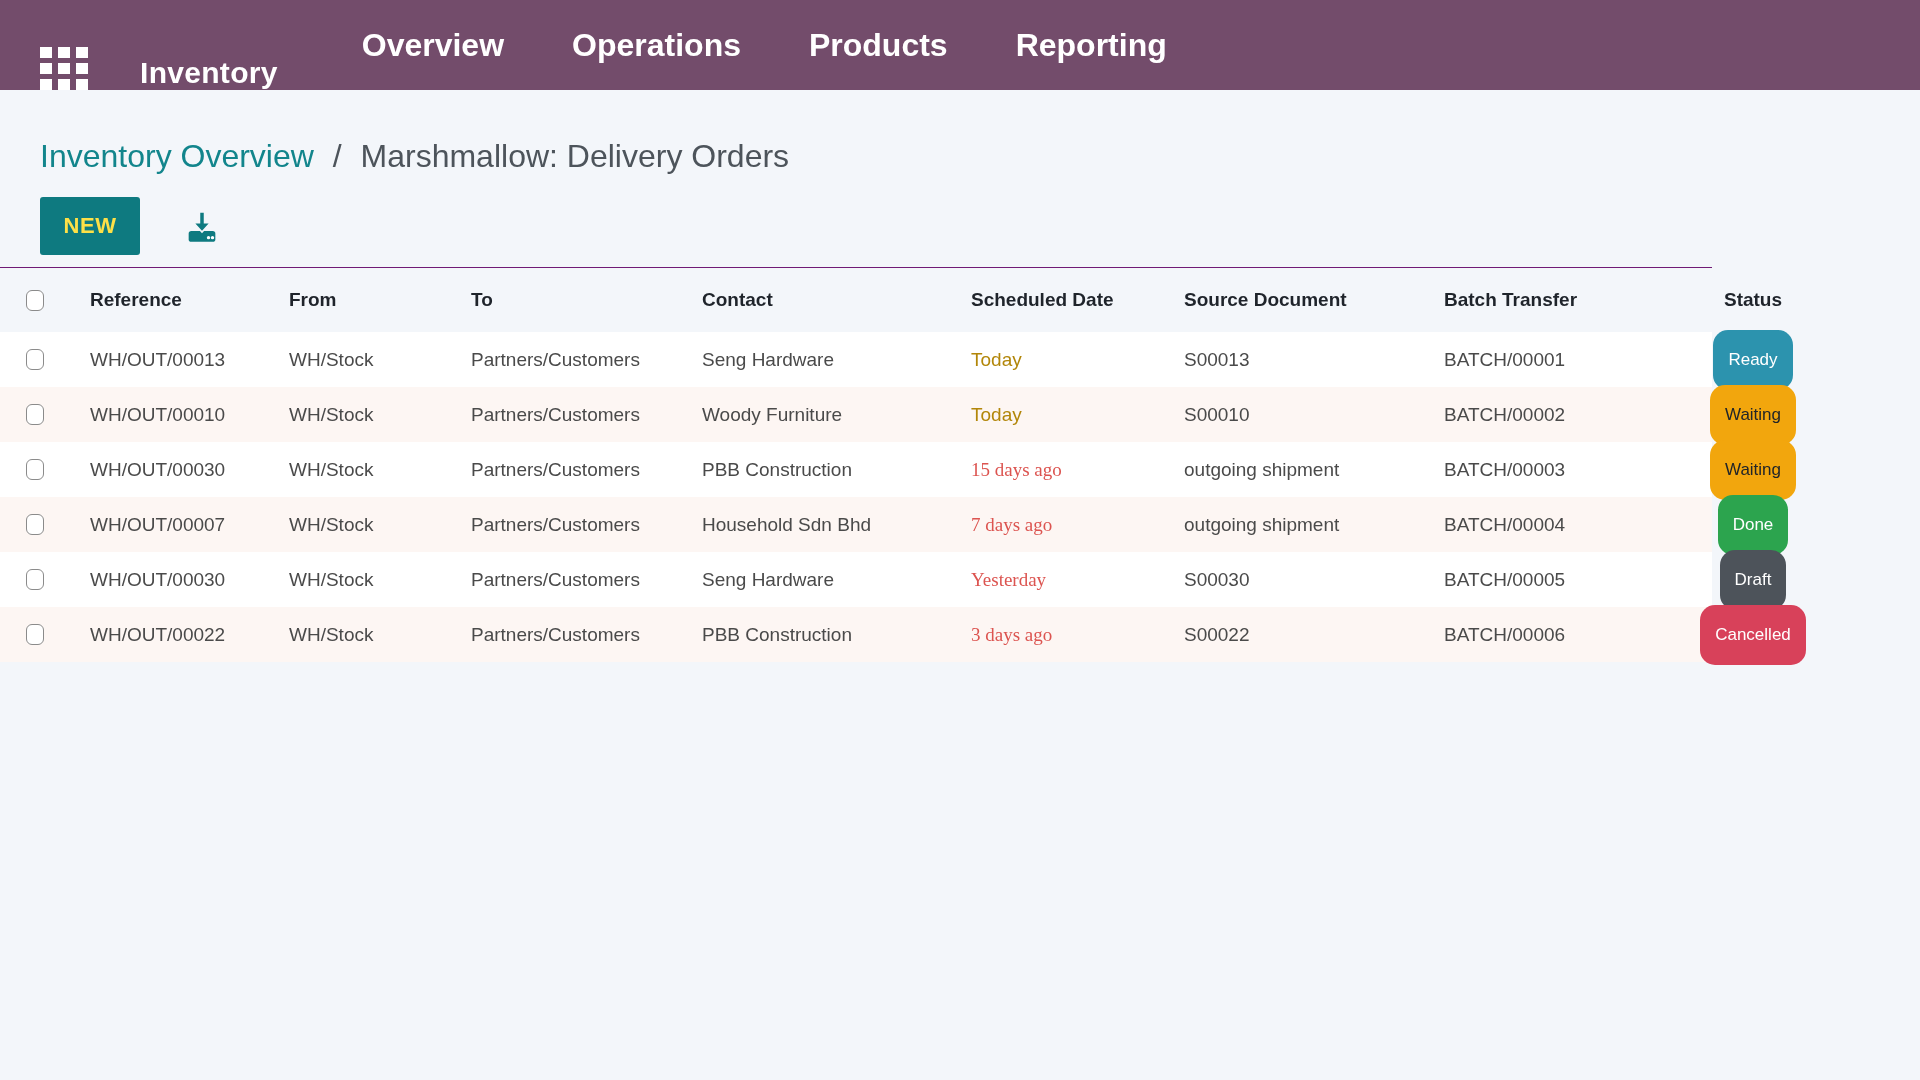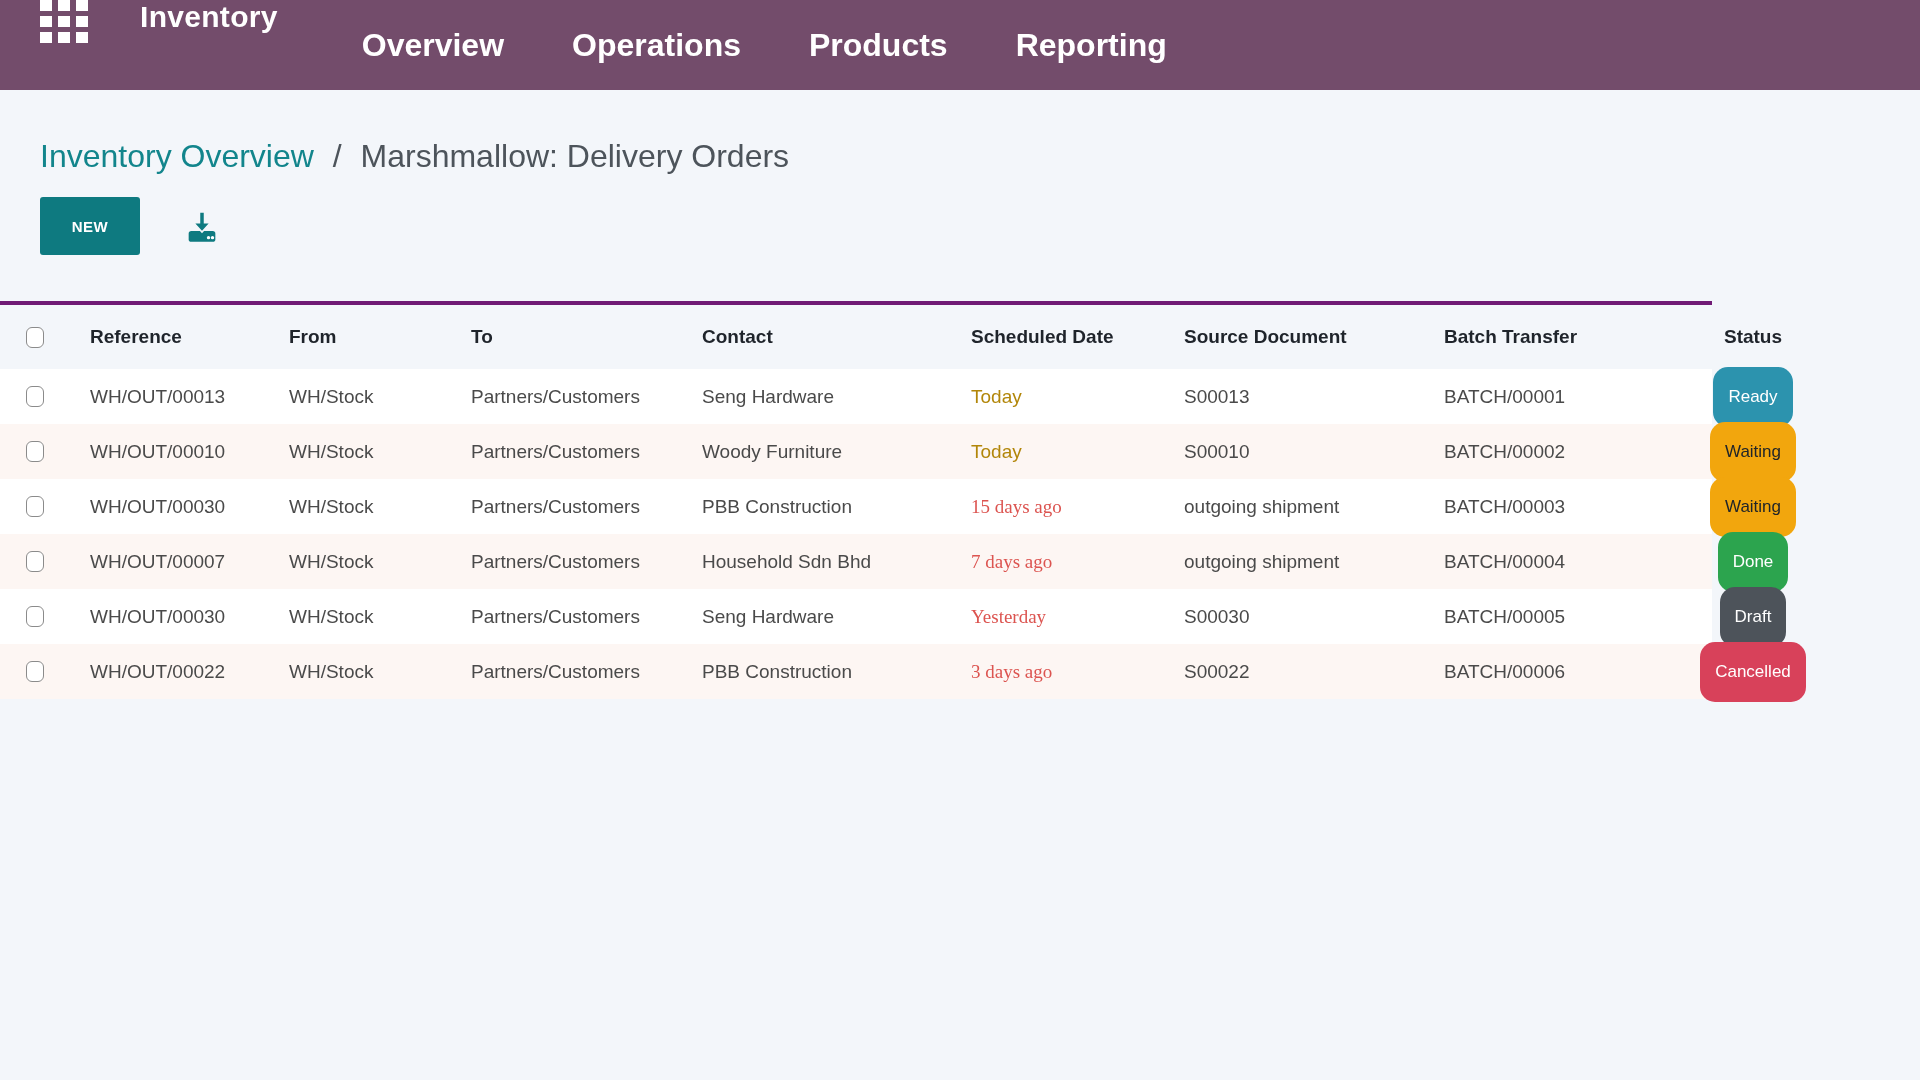--- a/index.html
+++ b/index.html
@@ -6,21 +6,21 @@
   html,body { width:1920px; height:1080px; overflow:hidden; }
   body {
     font-family:"Liberation Sans", sans-serif;
     background:var(--page-bg,#f3f6fa);
     color:var(--text-cell,#4a4a4a);
   }
 
   
   .navbar {
     height:90px; background:var(--navbar-bg,#734c6b);
-    display:flex; align-items:flex-start; padding:0 40px; color:#fff;
+    display:flex; align-items:flex-end; padding:0 40px; color:#fff;
   }
   .apps-icon {
     width:48px; height:43px; display:grid;
     grid-template-columns:repeat(3,12px); grid-template-rows:repeat(3,11px);
     column-gap:6px; row-gap:5px; cursor:pointer; flex:0 0 auto;
   }
   .apps-icon span { background:#fff; }
   .app-title { font-size:30px; font-weight:700; margin-left:52px; letter-spacing:.3px; }
   .nav-menu { display:flex; margin-left:50px; }
   .nav-item {
@@ -28,28 +28,28 @@
     cursor:pointer; white-space:nowrap;
   }
 
   
   .content { padding:48px 0 0 40px; }
   .breadcrumb { font-size:32px; font-weight:400; color:#4d545b; }
   .breadcrumb .parent { color:var(--link-teal,#12858c); cursor:pointer; }
   .breadcrumb .sep { margin:0 10px; color:#4d545b; }
   .toolbar { margin-top:22px; display:flex; align-items:center; height:58px; }
   .btn-new {
-    background:var(--accent-teal,#0e7a80); color:#ffffff; border:none;
-    font-family:inherit; font-size:15px; font-weight:700; letter-spacing:.5px;
+    background:var(--accent-teal,#0e7a80); color:#fde047; border:none;
+    font-family:inherit; font-size:22px; font-weight:700; letter-spacing:.5px;
     width:100px; height:58px; border-radius:3px; cursor:pointer;
   }
   .export-btn { margin-left:42px; cursor:pointer; display:flex; align-items:center; }
 
   
-  .table { margin-top:46px; border-top:4px solid #701a75; width:1712px; }
+  .table { margin-top:12px; border-top:1px solid #701a75; width:1712px; }
   .trow {
     display:grid;
     grid-template-columns:64px 199px 182px 231px 269px 213px 260px 260px 150px 1fr;
     align-items:center;
   }
   .thead { height:64px; font-weight:700; color:#1f242b; font-size:19px; }
   .tbody .trow { height:55px; font-size:19px; color:var(--text-cell,#4a4a4a); cursor:pointer; }
   .tbody .trow:nth-child(even) { background:var(--stripe-pink,#fdf6f3); }
   .tbody .trow:nth-child(odd) { background:#ffffff; }
   .cell { padding-left:26px; white-space:nowrap; overflow:hidden; }

